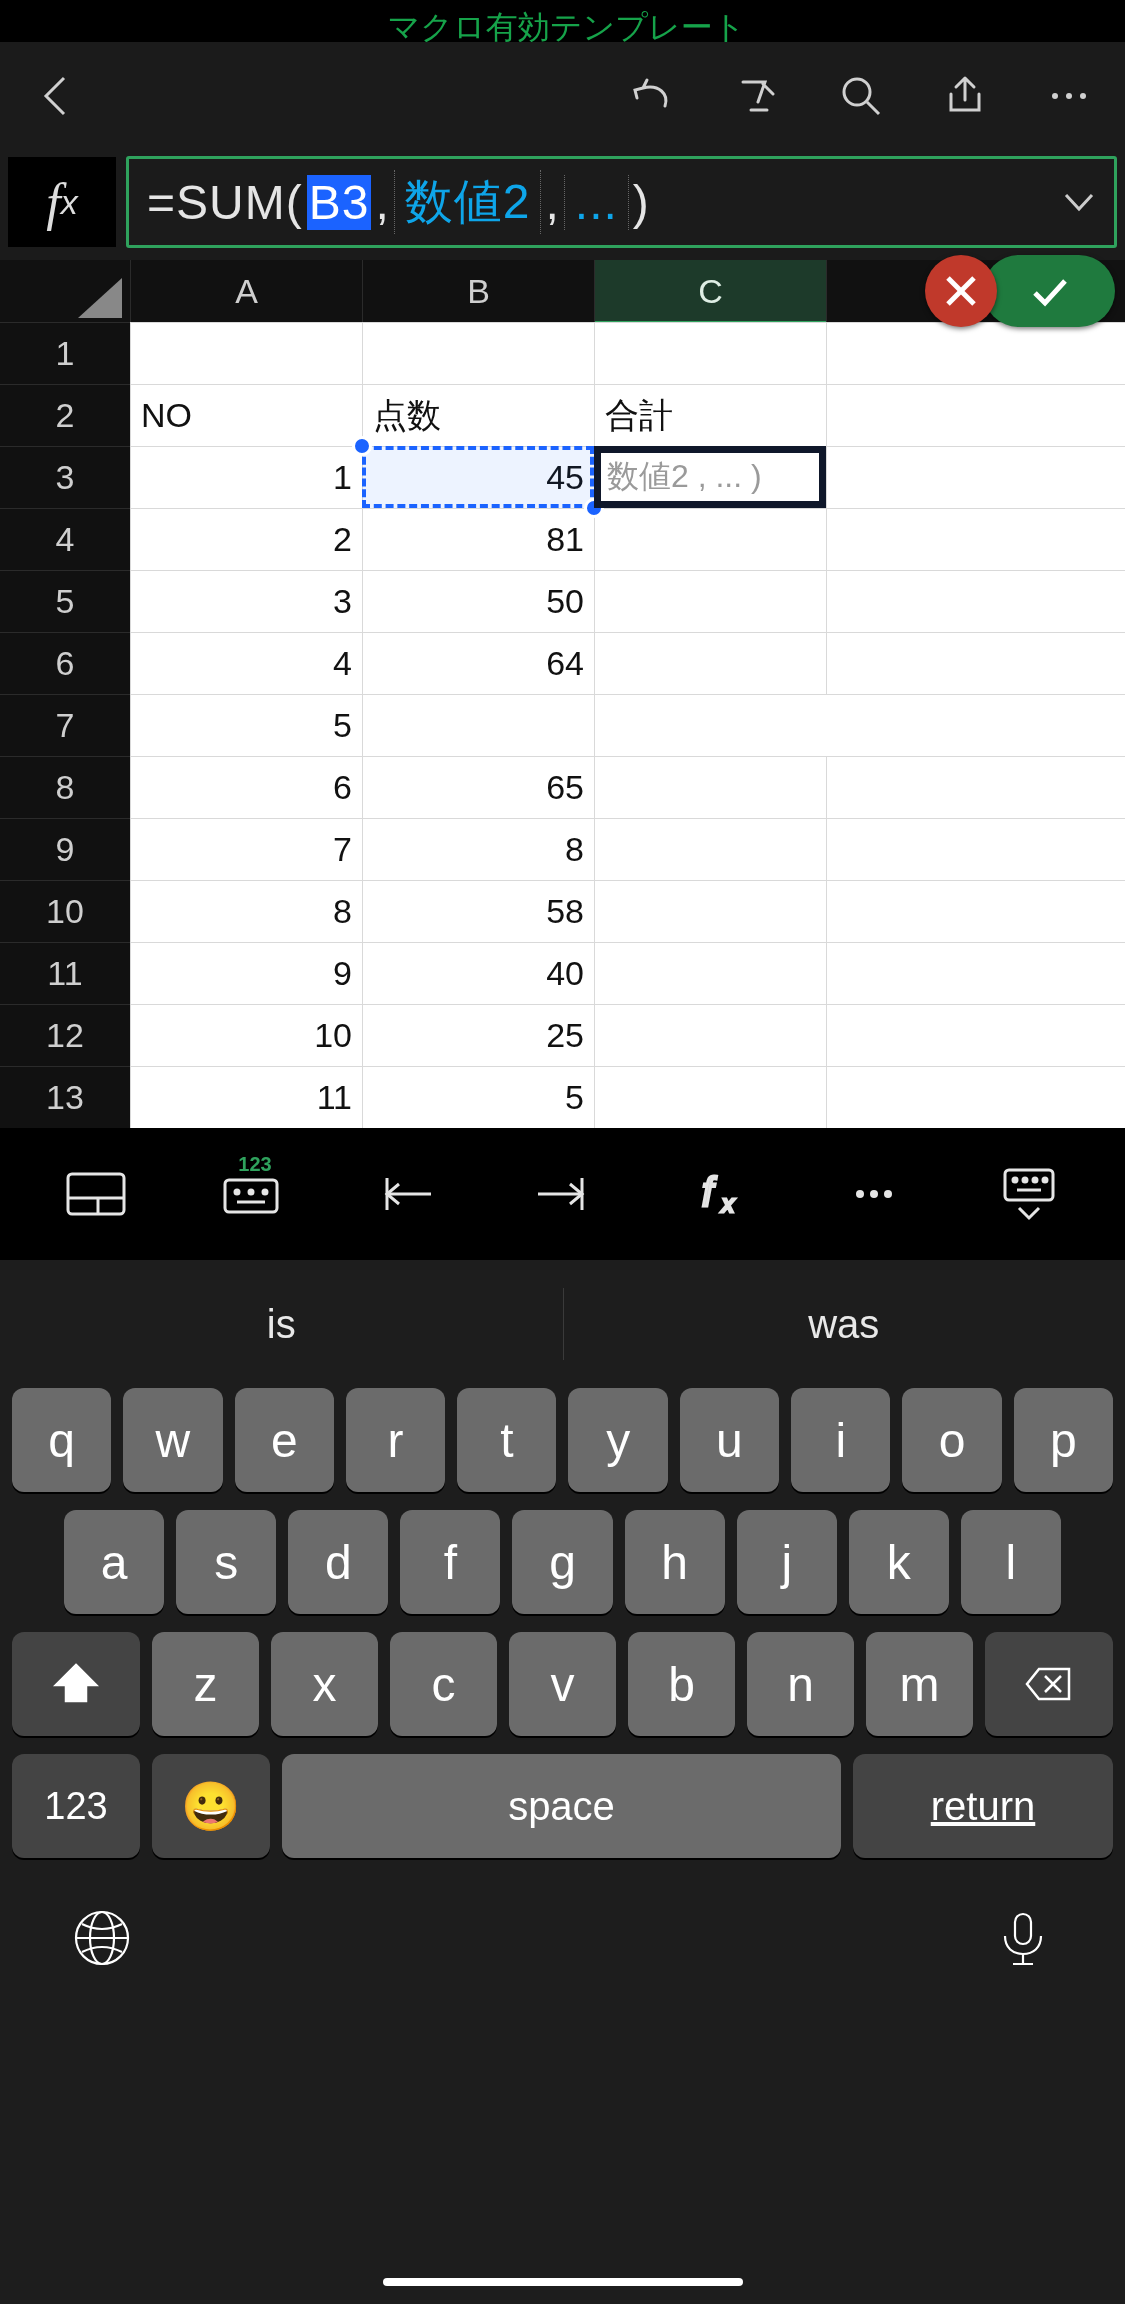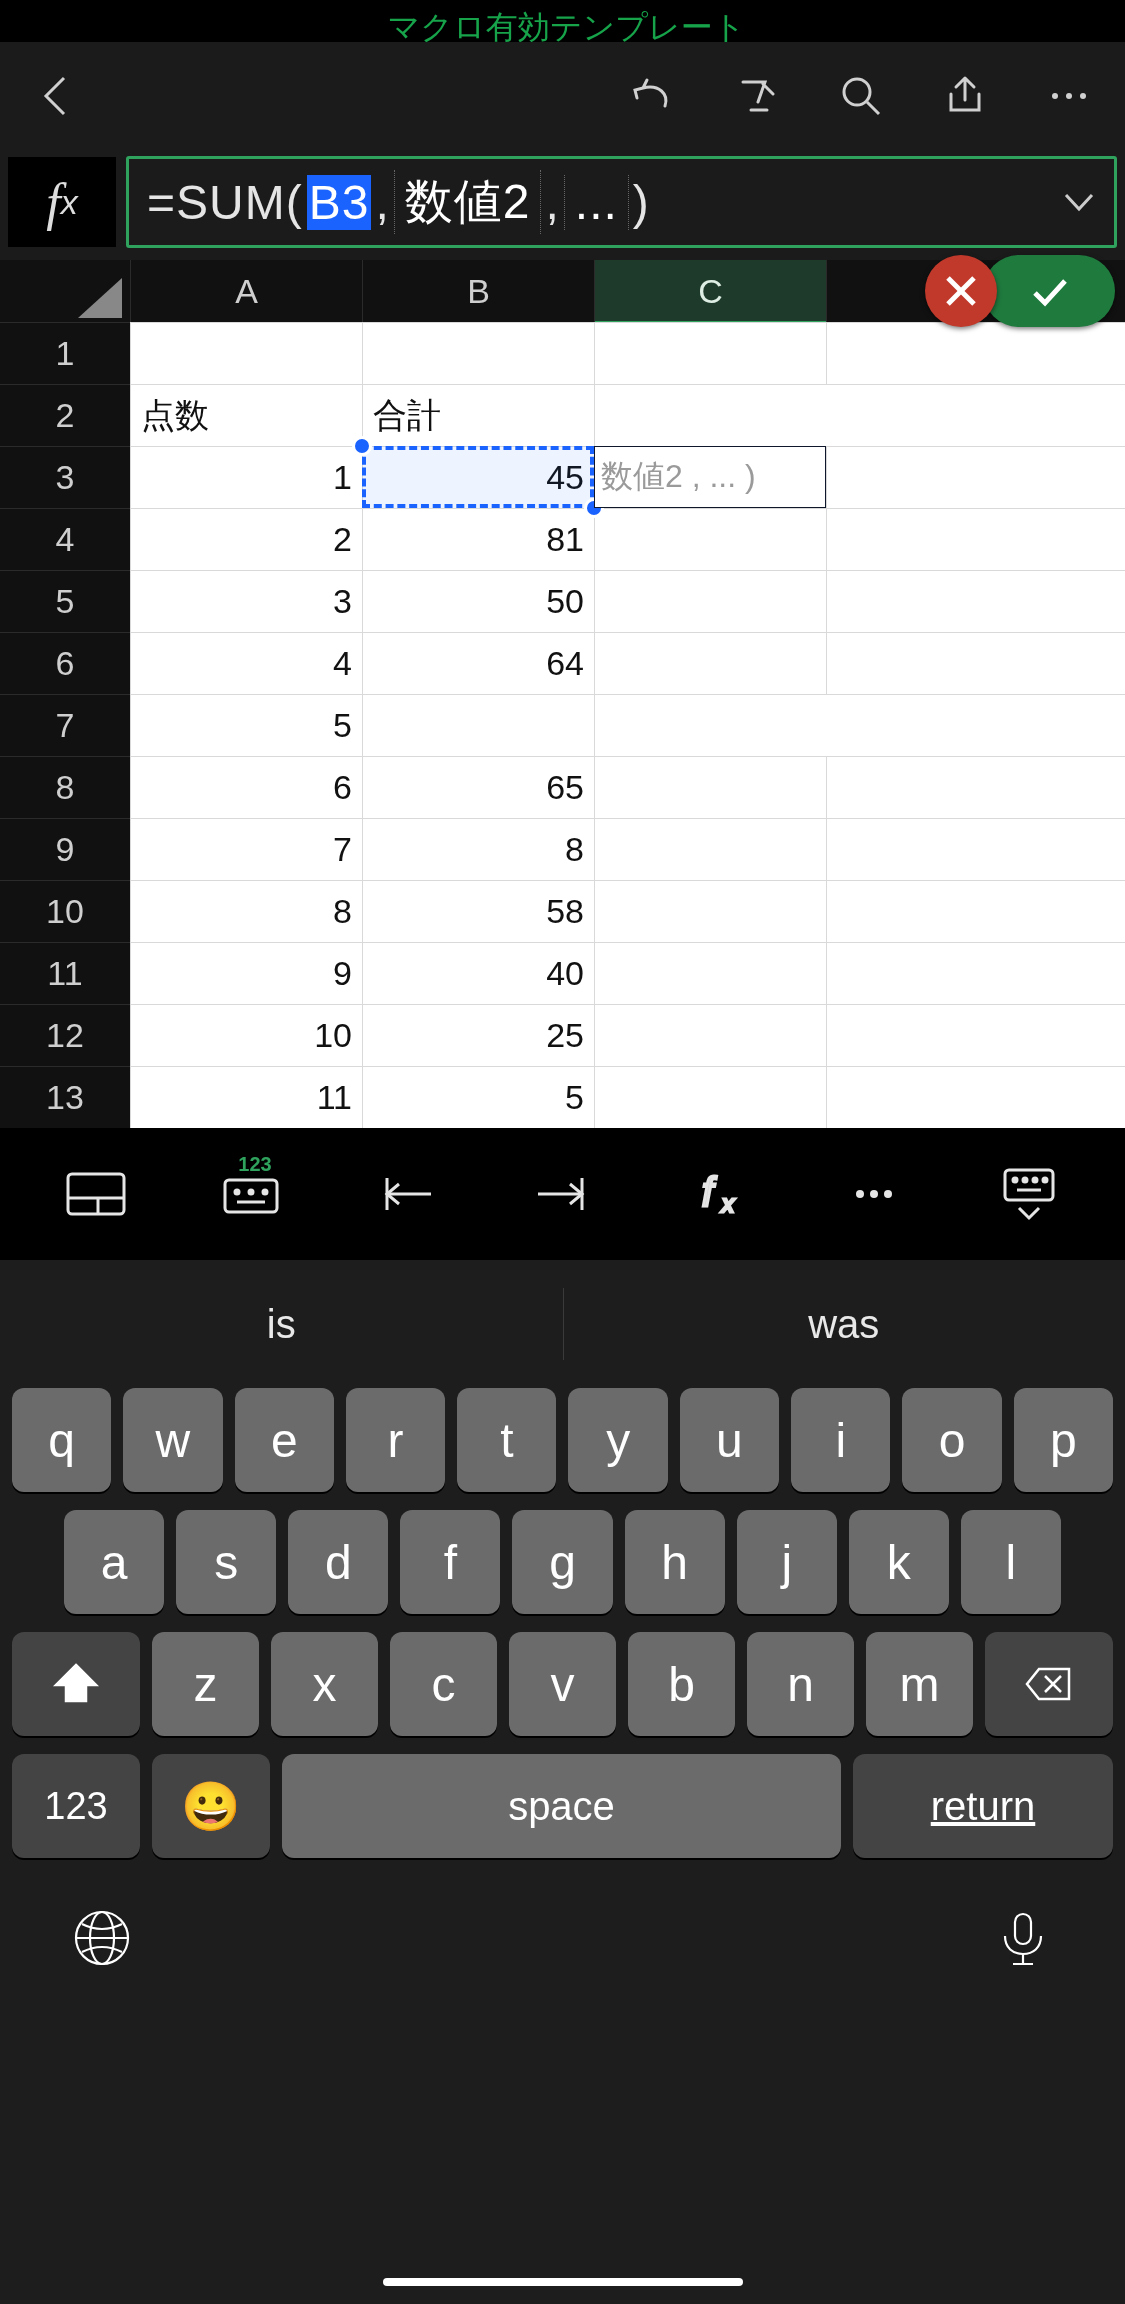--- a/index.html
+++ b/index.html
@@ -17,21 +17,21 @@
   .tb-icon svg { width:48px; height:48px; stroke:#d0d0d0; stroke-width:3; fill:none; }
 
   
   .formula-row { display:flex; align-items:center; height:110px; background:#1b1b1b; padding:0 8px 6px 8px; gap:10px; }
   .fx-label { width:108px; height:90px; background:#000; display:flex; align-items:center; justify-content:center; color:#ddd; font-style:italic; font-family: Georgia, serif; font-size:52px; }
   .fx-label sub { font-size:34px; font-style:italic; }
   .formula-box { flex:1; height:92px; border:3px solid #2fa25d; border-radius:3px; display:flex; align-items:center; padding:0 18px; color:#e5e5e5; font-size:48px; letter-spacing:1px; position:relative; }
   .formula-box .chev { margin-left:auto; }
   .formula-box .p1 { }
   .formula-box .argsel { background:#1b63ff; color:#fff; padding:0 2px; margin:0 4px; }
-  .formula-box .arghint { color:#ffffff; padding:0 10px; border-left:1px dotted #666; border-right:1px dotted #666; margin:12px 4px;}
+  .formula-box .arghint { color:#0ea5e9; padding:0 10px; border-left:1px dotted #666; border-right:1px dotted #666; margin:12px 4px;}
   .formula-box .chev svg { width:34px; height:34px; stroke:#ccc; stroke-width:3; fill:none; }
 
   
   .sheet-wrap { position:relative; background:#fff; }
   
   .colhead { display:flex; height:62px; background:#111; color:#cfcfcf; font-size:34px; }
   .corner { width:130px; background:#111; display:flex; align-items:flex-end; justify-content:flex-end; padding:4px 8px; }
   .corner svg { width:44px; height:40px; fill:#888; }
   .colcell { border-left:1px solid #2b2b2b; display:flex; align-items:center; justify-content:center; }
   .colA { width:232px; }
@@ -61,21 +61,21 @@
   .cB.text { justify-content:flex-start; }
   .cC { width:232px; justify-content:flex-start;}
   .cD { flex:1; }
   .row:last-child { border-bottom:1px solid #d9d9d9; }
 
   
   .marquee { position:absolute; border:4px dashed #1b63ff; background:rgba(27,99,255,0.08); pointer-events:none; }
   .handle { position:absolute; width:20px; height:20px; background:#1b63ff; border:3px solid #fff; border-radius:50%; pointer-events:none; }
 
   
-  .activecell { position:absolute; border:1px solid #0f172a; background:#fff; display:flex; align-items:center; color:#9a9a9a; font-size:32px; padding-left:6px; overflow:hidden; white-space:nowrap; }
+  .activecell { position:absolute; border:7px solid #0f172a; background:#fff; display:flex; align-items:center; color:#9a9a9a; font-size:32px; padding-left:6px; overflow:hidden; white-space:nowrap; }
 
   
   .midbar { height:132px; background:#000; display:flex; align-items:center; justify-content:space-around; padding:0 18px; }
   .midbtn { width:90px; height:70px; display:flex; align-items:center; justify-content:center; color:#ddd; position:relative;}
   .midbtn svg { width:64px; height:56px; stroke:#e5e5e5; stroke-width:3; fill:none; }
   .nums-badge { position:absolute; top:-6px; left:32px; font-size:20px; color:#2fa25d; font-weight:600;}
 
   
   .kbd { background:#1d1d1d; flex:1; display:flex; flex-direction:column; padding-bottom:20px;}
   .suggest { display:flex; height:128px; }
@@ -216,20 +216,21 @@
     <div class="cells">
 
       <div class="row">
           <div class="cell cA"></div>
           <div class="cell cB"></div>
           <div class="cell cC"></div>
           <div class="cell cD"></div>
         </div>
 
       <div class="row">
+        <div class="cell cA text">NO</div>
         <div class="cell cB text">点数</div>
         <div class="cell cC">合計</div>
         <div class="cell cD"></div>
       </div>
 
       <div class="row">
           <div class="cell cA">1</div>
           <div class="cell cB">45</div>
           <div class="cell cC"></div>
           <div class="cell cD"></div>

